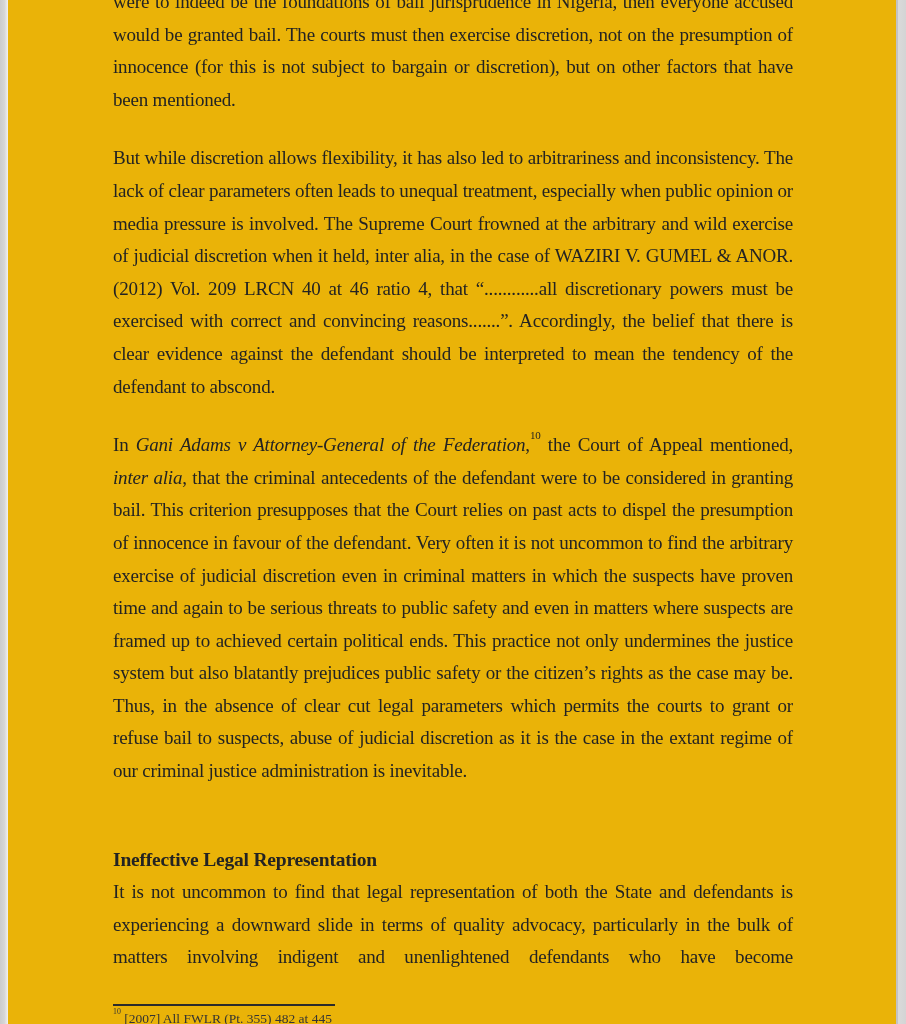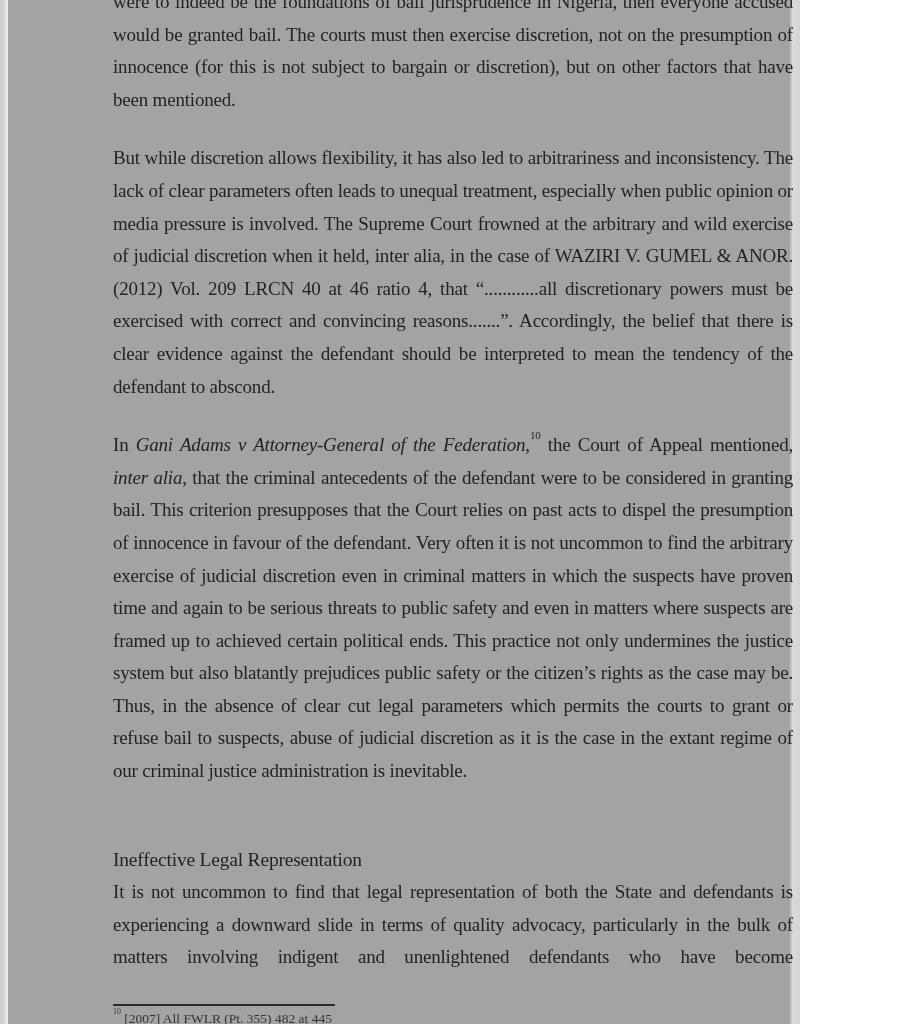--- a/index.html
+++ b/index.html
@@ -3,22 +3,22 @@
 <meta charset="utf-8">
 <style>
   * { margin: 0; padding: 0; box-sizing: border-box; }
   html, body {
     width: 906px; height: 1024px;
     overflow: hidden;
     background: #ffffff;
   }
   .page {
     position: relative;
-    width: 800px; height: 1024px;
-    background: #a3a3a3;
+    width: 906px; height: 1024px;
+    background: #eab308;
     font-family: "Liberation Serif", "DejaVu Serif", serif;
     color: #232323;
   }
   .edge-left {
     position: absolute; left: 0; top: 0;
     width: 8px; height: 100%;
     background: linear-gradient(to right, #cccccc 0%, #d6d6d6 55%, #f1f1f1 100%);
   }
   .edge-right {
     position: absolute; right: 0; top: 0;
@@ -41,21 +41,21 @@
   .para sup, .fn-text sup {
     font-size: 0.58em;
     line-height: 0;
     position: relative;
     top: -0.48em;
   }
   .jl { text-align-last: justify; margin-bottom: 12px; }
   .section-heading {
     font-size: 19.5px;
     line-height: 32.6px;
-    font-weight: normal;
+    font-weight: bold;
     letter-spacing: -0.2px;
     margin-top: 56px;
     margin-bottom: 0;
     text-align: left;
   }
   .footnote {
     position: absolute;
     left: 113px; top: 1004px;
     width: 680px;
   }

